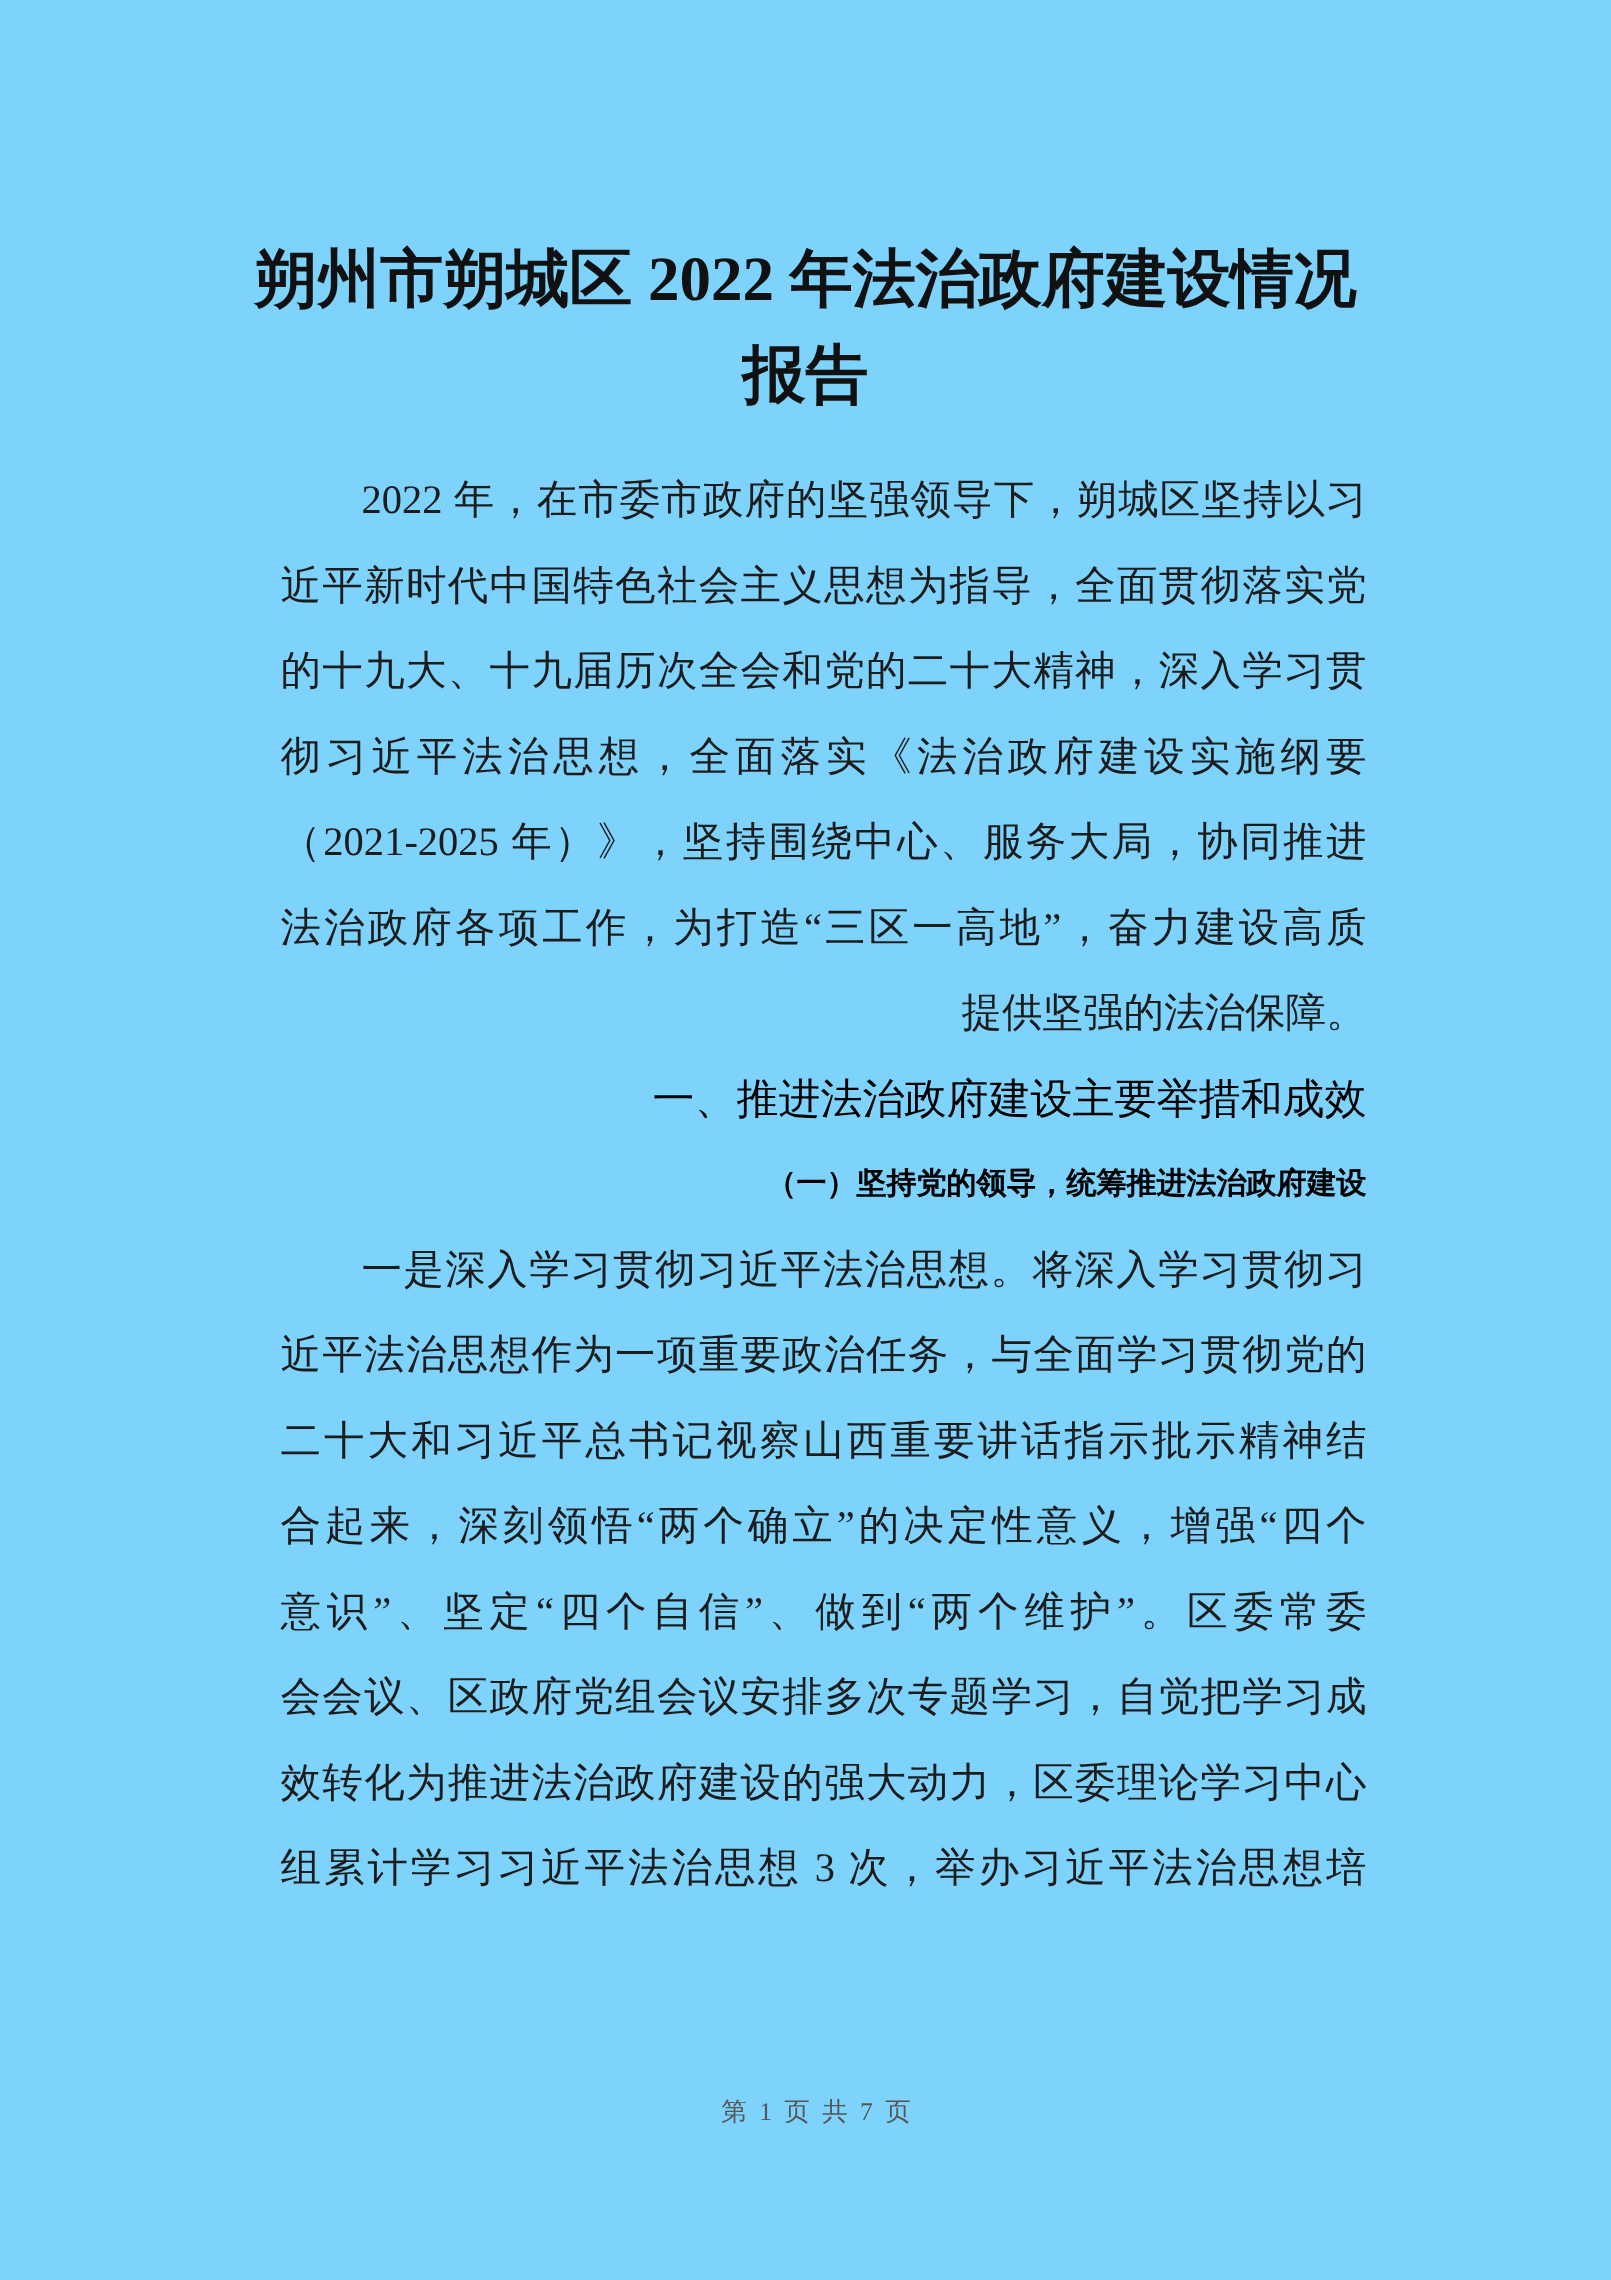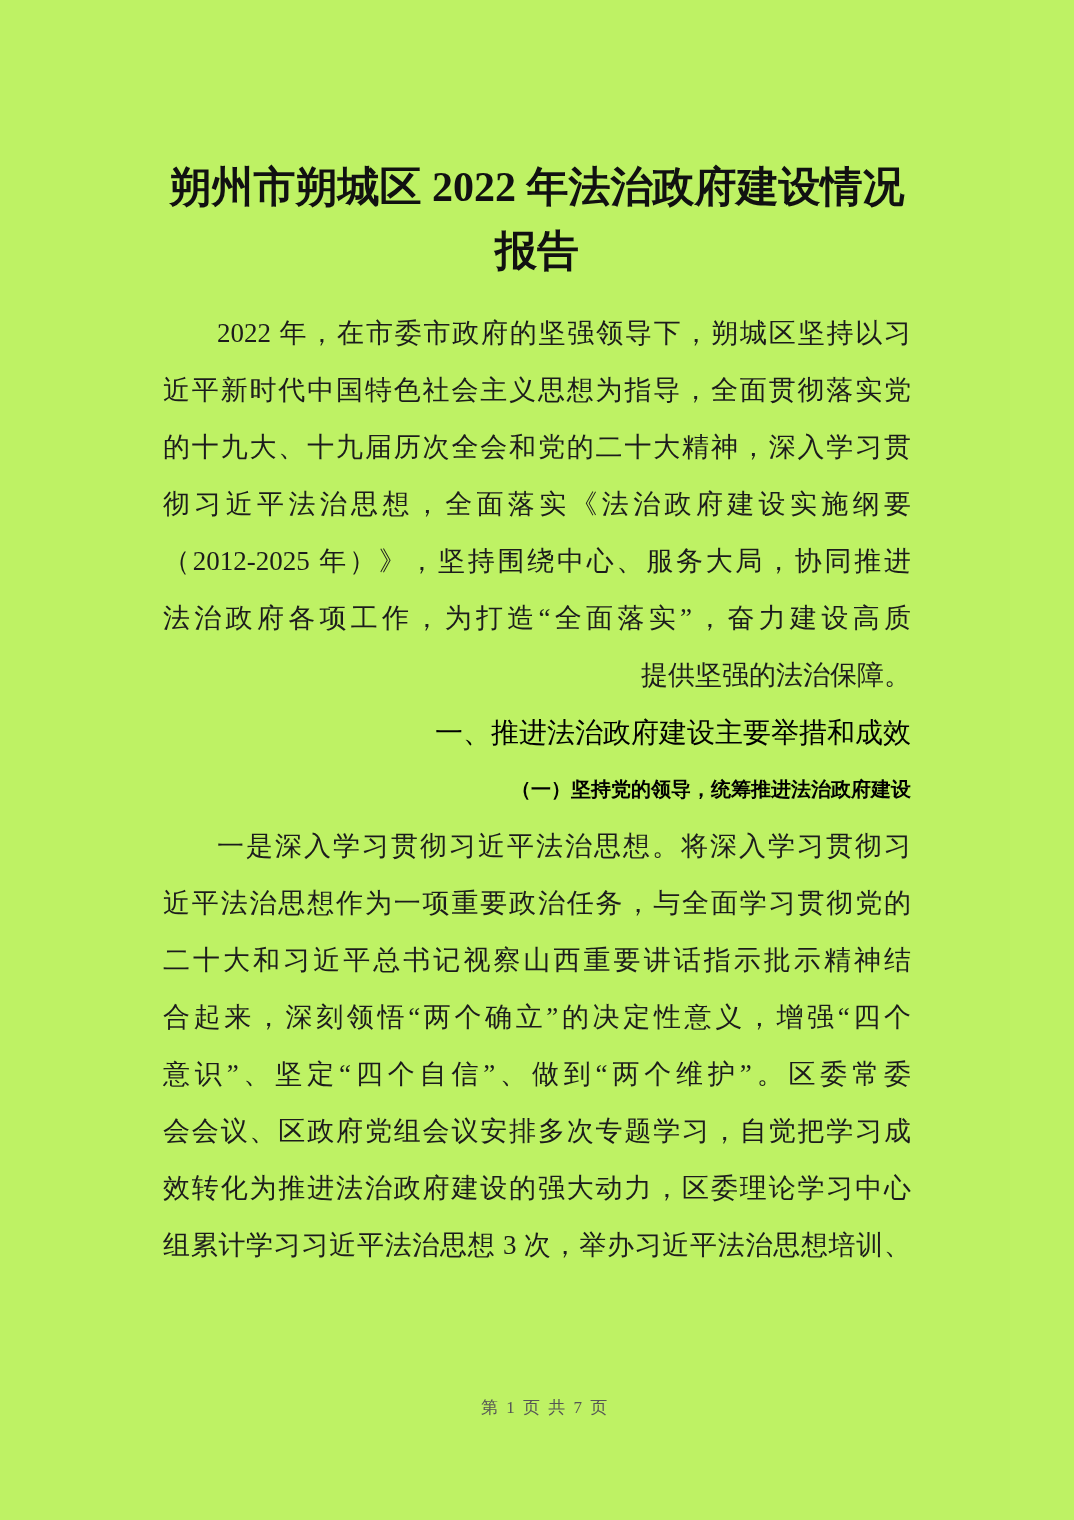--- a/index.html
+++ b/index.html
@@ -1,36 +1,37 @@
 <!DOCTYPE html>
 <html><head>
 <meta charset="utf-8">
 <style>
   html, body { margin: 0; padding: 0; background: #ffffff; }
   .page {
     position: relative;
     width: 1074px;
     height: 1520px;
-    background: #bef264;
+    background: #7dd3fc;
     box-sizing: border-box;
     padding: 155px 163px 0 163px;
     font-family: "Liberation Serif", serif;
     color: #1c1c1c;
     overflow: hidden;
   }
   .title {
     text-align: center;
     font-weight: 700;
     font-size: 42px;
     line-height: 64px;
     color: #111111;
     font-family: "Liberation Serif", serif;
   }
   .content {
     margin-top: 22px;
+    margin-left: 24px;
   }
   .line {
     font-size: 27px;
     line-height: 57px;
     height: 57px;
     overflow: hidden;
     text-align: right;
     font-family: "Liberation Serif", serif;
   }
   .line.j {
@@ -71,22 +72,22 @@
   <div class="title">
     <div>朔州市朔城区 2022 年法治政府建设情况</div>
     <div>报告</div>
   </div>
 
   <div class="content" id="body-lines">
       <div class="line  j ind">2022 年，在市委市政府的坚强领导下，朔城区坚持以习</div>
       <div class="line  j">近平新时代中国特色社会主义思想为指导，全面贯彻落实党</div>
       <div class="line  j">的十九大、十九届历次全会和党的二十大精神，深入学习贯</div>
       <div class="line  j">彻习近平法治思想，全面落实《法治政府建设实施纲要</div>
-      <div class="line  j">（2012-2025 年）》，坚持围绕中心、服务大局，协同推进</div>
-      <div class="line  j">法治政府各项工作，为打造“全面落实”，奋力建设高质</div>
+      <div class="line  j">（2021-2025 年）》，坚持围绕中心、服务大局，协同推进</div>
+      <div class="line  j">法治政府各项工作，为打造“三区一高地”，奋力建设高质</div>
       <div class="line ">提供坚强的法治保障。</div>
       <div class="line h1 ind">一、推进法治政府建设主要举措和成效</div>
       <div class="line h2 ind">（一）坚持党的领导，统筹推进法治政府建设</div>
       <div class="line  j ind">一是深入学习贯彻习近平法治思想。将深入学习贯彻习</div>
       <div class="line  j">近平法治思想作为一项重要政治任务，与全面学习贯彻党的</div>
       <div class="line  j">二十大和习近平总书记视察山西重要讲话指示批示精神结</div>
       <div class="line  j">合起来，深刻领悟“两个确立”的决定性意义，增强“四个</div>
       <div class="line  j">意识”、坚定“四个自信”、做到“两个维护”。区委常委</div>
       <div class="line  j">会会议、区政府党组会议安排多次专题学习，自觉把学习成</div>
       <div class="line  j">效转化为推进法治政府建设的强大动力，区委理论学习中心</div>

